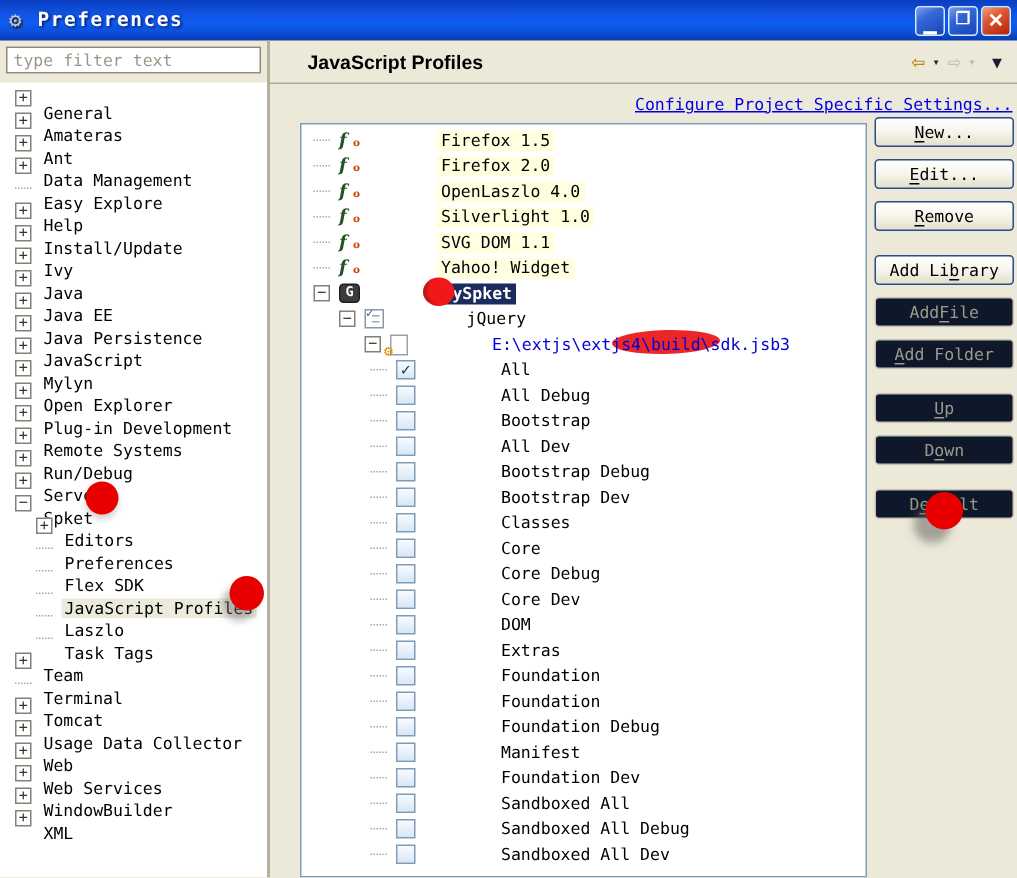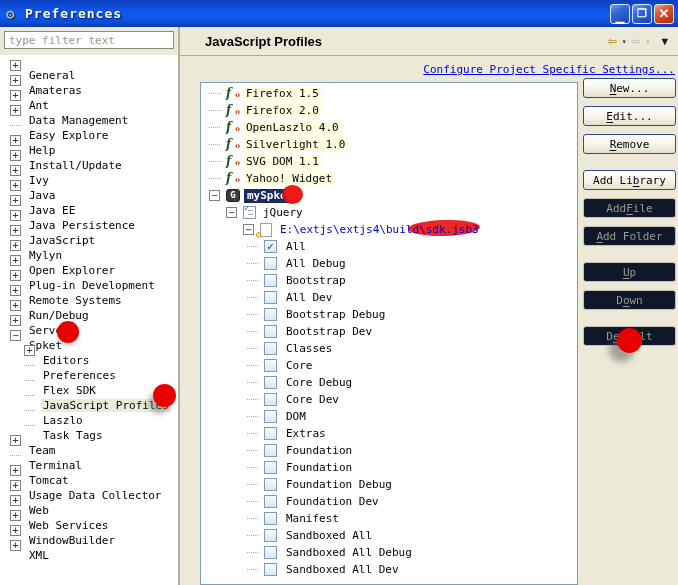--- a/index.html
+++ b/index.html
@@ -57,21 +57,21 @@
   .linkrow { height:26px; display:flex; align-items:center; justify-content:flex-end; padding-right:3px; }
   .cfglink { color:#0000E8; text-decoration:underline; cursor:pointer; }
 
   .treepanel { position:absolute; left:20px; top:55px; width:378px; bottom:0;
                background:#fff; border:1px solid #7F9DB9; padding-top:2px; overflow:hidden; }
   .rrow { height:17px; display:flex; align-items:center; white-space:pre; }
   .rrow.k-func, .rrow.k-group { padding-left:8px; }
   .rrow.k-lib  { padding-left:25px; }
   .rrow.k-path { padding-left:42px; }
   .rrow.k-check{ padding-left:46px; }
-  .rrow .lbl { padding:0 3px; line-height:14px; }
+  .rrow .lbl { padding:0 3px; line-height:14px;margin-left:48px; }
   .rrow .ylbl { background:#FFFFE0; }
   .rrow .sel { background:#1C2A5E; color:#fff; font-weight:bold; }
   .rrow .pathlbl { color:#0000D8; position:relative; z-index:31; }
 
   .ficon { width:14px; flex:none; margin-right:3px; position:relative;
            font-family:"DejaVu Serif",serif; font-style:italic; font-weight:bold;
            font-size:12px; color:#235523; line-height:13px; }
   .ficon .fo { position:absolute; right:0; bottom:-1px; font-size:7px; font-style:normal; color:#CC4400; }
   .gicon { width:14px; height:13px; flex:none; margin-right:4px; background:#3C3C3C;
            border:1px solid #1E1E1E; border-radius:3px; color:#fff; font-weight:bold;
@@ -207,22 +207,22 @@
       <div class="rrow k-check"><span class="stub"></span><span class="cb"></span><span class="lbl">Bootstrap Dev</span></div>
       <div class="rrow k-check"><span class="stub"></span><span class="cb"></span><span class="lbl">Classes</span></div>
       <div class="rrow k-check"><span class="stub"></span><span class="cb"></span><span class="lbl">Core</span></div>
       <div class="rrow k-check"><span class="stub"></span><span class="cb"></span><span class="lbl">Core Debug</span></div>
       <div class="rrow k-check"><span class="stub"></span><span class="cb"></span><span class="lbl">Core Dev</span></div>
       <div class="rrow k-check"><span class="stub"></span><span class="cb"></span><span class="lbl">DOM</span></div>
       <div class="rrow k-check"><span class="stub"></span><span class="cb"></span><span class="lbl">Extras</span></div>
       <div class="rrow k-check"><span class="stub"></span><span class="cb"></span><span class="lbl">Foundation</span></div>
       <div class="rrow k-check"><span class="stub"></span><span class="cb"></span><span class="lbl">Foundation</span></div>
       <div class="rrow k-check"><span class="stub"></span><span class="cb"></span><span class="lbl">Foundation Debug</span></div>
+      <div class="rrow k-check"><span class="stub"></span><span class="cb"></span><span class="lbl">Manifest</span></div>
       <div class="rrow k-check"><span class="stub"></span><span class="cb"></span><span class="lbl">Foundation Dev</span></div>
-      <div class="rrow k-check"><span class="stub"></span><span class="cb"></span><span class="lbl">Manifest</span></div>
       <div class="rrow k-check"><span class="stub"></span><span class="cb"></span><span class="lbl">Sandboxed All</span></div>
       <div class="rrow k-check"><span class="stub"></span><span class="cb"></span><span class="lbl">Sandboxed All Debug</span></div>
       <div class="rrow k-check"><span class="stub"></span><span class="cb"></span><span class="lbl">Sandboxed All Dev</span></div>
     </div>
   <div class="btncol">
       <button class="xpbtn"><u>N</u>ew...</button>
       <button class="xpbtn"><u>E</u>dit...</button>
       <button class="xpbtn"><u>R</u>emove</button>
       <button class="xpbtn gap">Add Li<u>b</u>rary</button>
       <button class="xpbtn disabled">Add <u>F</u>ile</button>

